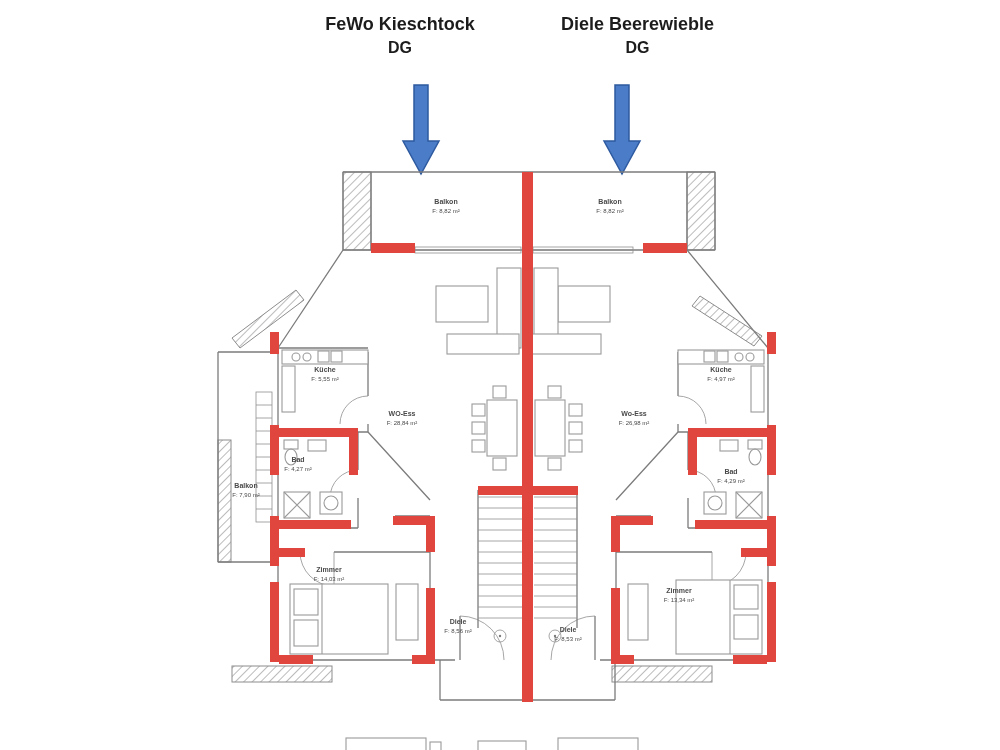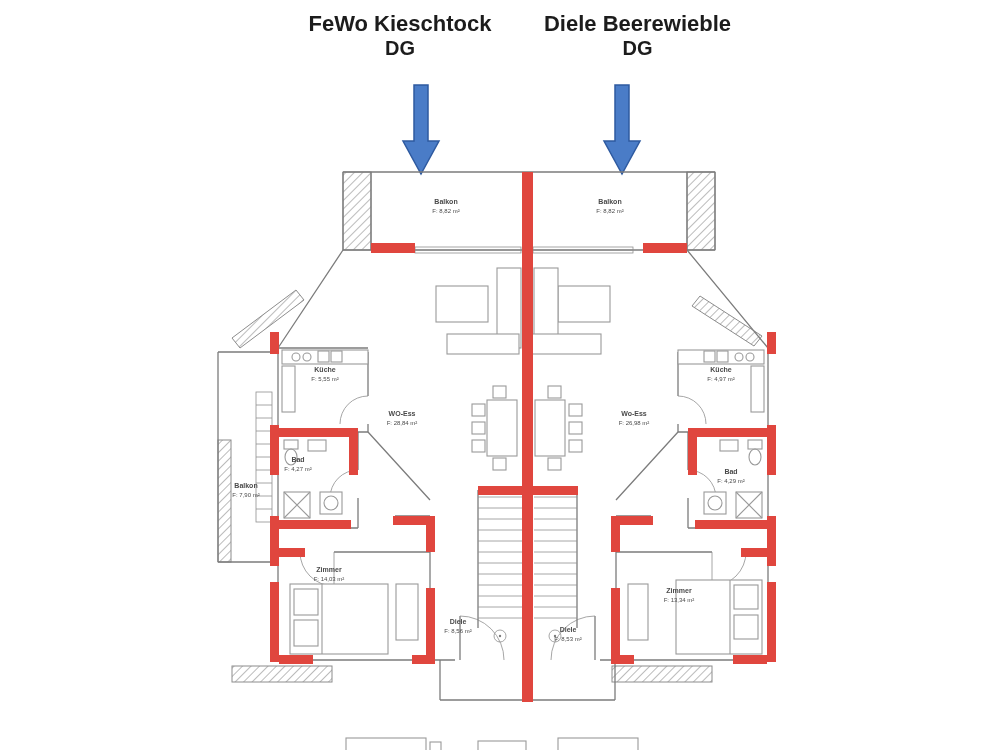--- a/index.html
+++ b/index.html
@@ -1,20 +1,20 @@
 <!DOCTYPE html>
 <html><head>
 <meta charset="utf-8">
 <style>
   html,body{margin:0;padding:0;background:#ffffff;}
   #stage{position:relative;width:1000px;height:750px;background:#ffffff;overflow:hidden;
          font-family:"Liberation Sans",sans-serif;}
   .annotation{position:absolute;text-align:center;color:#1c1c1c;font-weight:bold;}
-  .annotation .title{font-size:22px;line-height:24px;}
-  .annotation .subtitle{font-size:20px;line-height:24px;}
+  .annotation .title{font-size:18px;line-height:24px;}
+  .annotation .subtitle{font-size:16px;line-height:24px;}
   #annotation-left{left:280px;top:12px;width:240px;}
   #annotation-right{left:515px;top:12px;width:245px;}
   svg{position:absolute;left:0;top:0;}
   svg text{font-family:"Liberation Sans",sans-serif;fill:#4a4a4a;}
   .room-name{font-size:7px;font-weight:bold;}
   .room-area{font-size:6px;}
   .wall{stroke:#7c7c7c;stroke-width:1.3;fill:none;}
   .wall-thin{stroke:#8f8f8f;stroke-width:0.8;fill:none;}
   .furn{stroke:#9a9a9a;stroke-width:1.1;fill:#ffffff;}
   .furnline{stroke:#9a9a9a;stroke-width:1.1;fill:none;}

